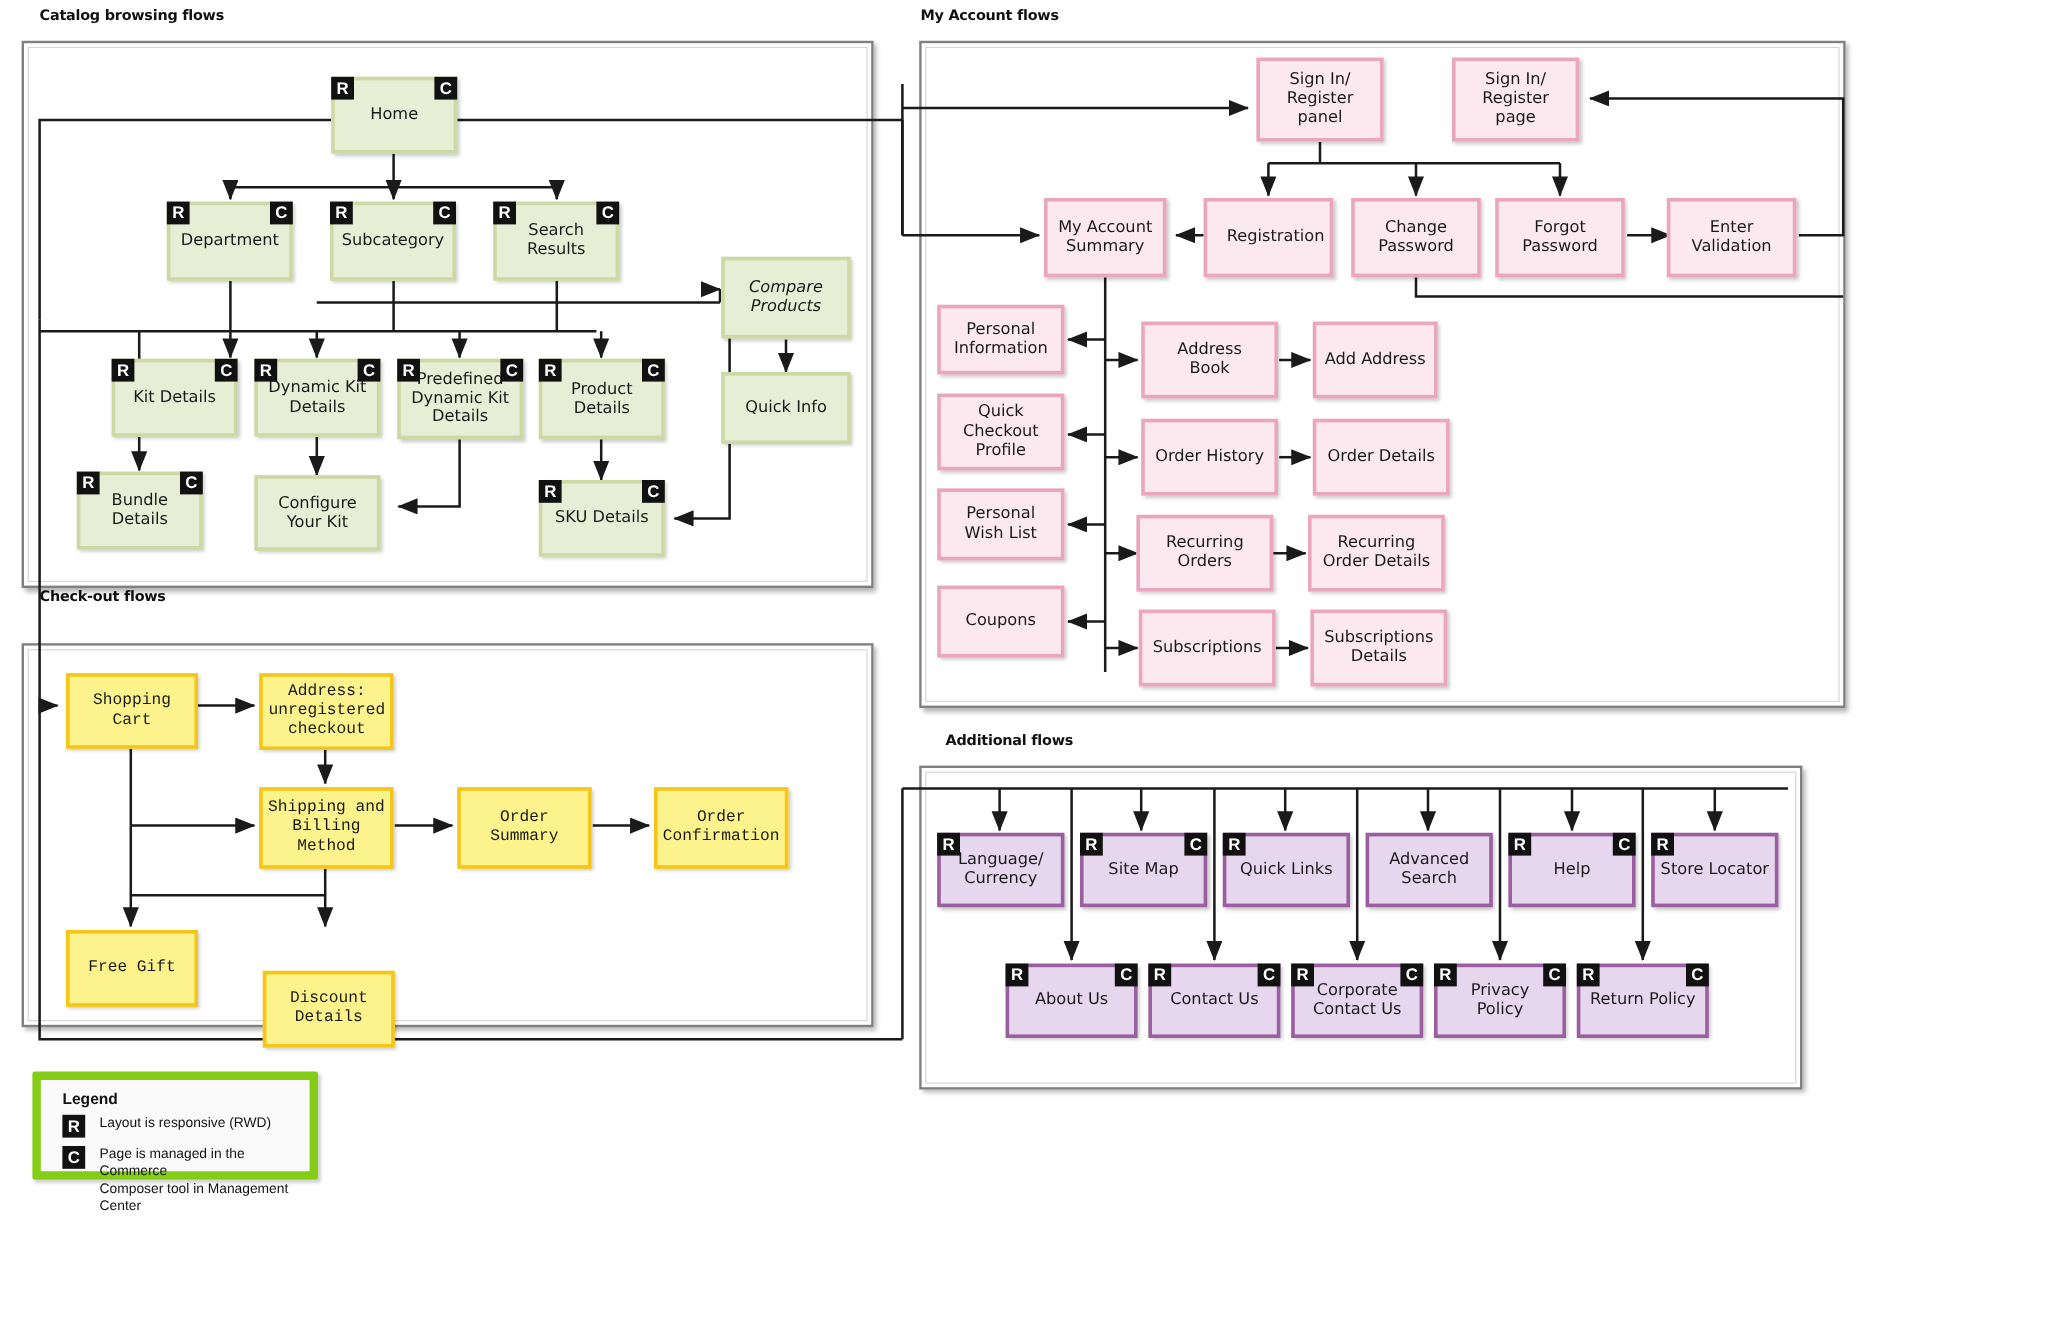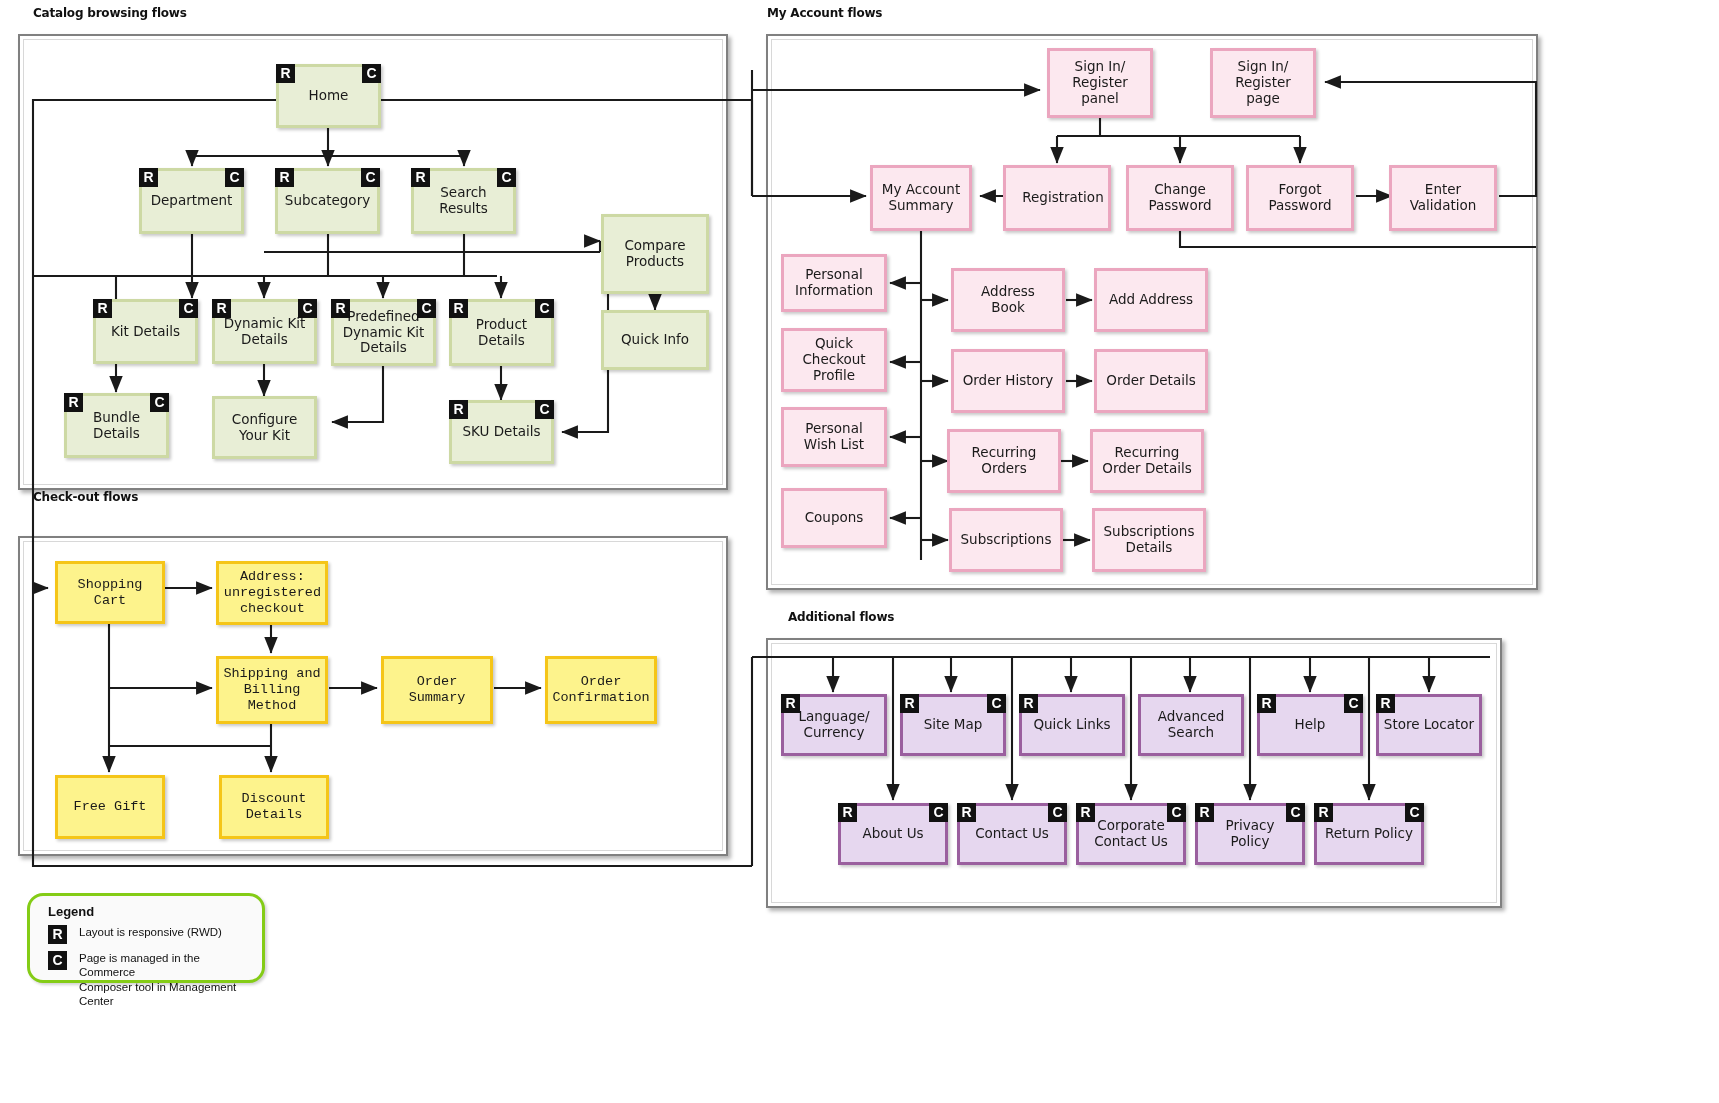--- a/index.html
+++ b/index.html
@@ -41,21 +41,21 @@
 
   .badge{
     position:absolute;width:19px;height:19px;background:#111;color:#fff;
     font-size:14px;font-weight:bold;line-height:19px;text-align:center;
     font-family:"Liberation Sans", sans-serif;z-index:5;
   }
   .badge.r{left:-3px;top:-3px;}
   .badge.c{right:-3px;top:-3px;}
 
   .legend{
-    position:absolute;background:#fafafa;border:3px solid #84cc16;border-radius:16px;
+    position:absolute;background:#fafafa;border:7px solid #84cc16;border-radius:2px;
     box-shadow:2px 2px 3px rgba(0,0,0,0.18);box-sizing:border-box;
   }
   .legend-title{
     position:absolute;left:18px;top:8px;font-weight:bold;font-size:13px;color:#111;
     font-family:"Liberation Sans", sans-serif;
   }
   .legend-row{position:absolute;display:flex;align-items:flex-start;}
   .legend-badge{
     width:19px;height:19px;background:#111;color:#fff;font-size:14px;font-weight:bold;
     line-height:19px;text-align:center;font-family:"Liberation Sans", sans-serif;flex:none;
@@ -211,21 +211,21 @@
     <div class="badge c">C</div>
     <span class="lbl">Subcategory</span>
   </div>
 
   <div class="node green" style="left:411px;top:168px;width:105px;height:66px;">
     <div class="badge r">R</div>
     <div class="badge c">C</div>
     <span class="lbl">Search<br>Results</span>
   </div>
 
-  <div class="node green" style="left:601px;top:214px;width:108px;height:80px;">
+  <div class="node green" style="left:601px;top:214px;width:108px;height:68px;font-style:italic;">
     <span class="lbl">Compare<br>Products</span>
   </div>
 
   <div class="node green" style="left:601px;top:310px;width:108px;height:60px;">
     <span class="lbl">Quick Info</span>
   </div>
 
   <div class="node green" style="left:93px;top:299px;width:105px;height:65px;">
     <div class="badge r">R</div>
     <div class="badge c">C</div>
@@ -277,21 +277,21 @@
   </div>
   <div class="node yellow" style="left:381px;top:656px;width:112px;height:68px;">
     <span class="lbl">Order<br>Summary</span>
   </div>
   <div class="node yellow" style="left:545px;top:656px;width:112px;height:68px;">
     <span class="lbl">Order<br>Confirmation</span>
   </div>
   <div class="node yellow" style="left:55px;top:775px;width:110px;height:64px;">
     <span class="lbl">Free Gift</span>
   </div>
-  <div class="node yellow" style="left:219px;top:775px;width:110px;height:64px;">
+  <div class="node yellow" style="left:219px;top:809px;width:110px;height:64px;">
     <span class="lbl">Discount<br>Details</span>
   </div>
 
   <div class="node pink" style="left:1047px;top:48px;width:106px;height:70px;">
     <span class="lbl">Sign In/<br>Register<br>panel</span>
   </div>
   <div class="node pink" style="left:1210px;top:48px;width:106px;height:70px;">
     <span class="lbl">Sign In/<br>Register<br>page</span>
   </div>
   <div class="node pink" style="left:870px;top:165px;width:102px;height:66px;">
@@ -319,21 +319,21 @@
   <div class="node pink" style="left:781px;top:407px;width:106px;height:60px;">
     <span class="lbl">Personal<br>Wish List</span>
   </div>
   <div class="node pink" style="left:781px;top:488px;width:106px;height:60px;">
     <span class="lbl">Coupons</span>
   </div>
 
   <div class="node pink" style="left:951px;top:268px;width:114px;height:64px;">
     <span class="lbl">Address<br>Book</span>
   </div>
-  <div class="node pink" style="left:1094px;top:268px;width:114px;height:64px;">
+  <div class="node pink" style="left:1094px;top:268px;width:104px;height:64px;">
     <span class="lbl">Add Address</span>
   </div>
   <div class="node pink" style="left:951px;top:349px;width:114px;height:64px;">
     <span class="lbl">Order History</span>
   </div>
   <div class="node pink" style="left:1094px;top:349px;width:114px;height:64px;">
     <span class="lbl">Order Details</span>
   </div>
   <div class="node pink" style="left:947px;top:429px;width:114px;height:64px;">
     <span class="lbl">Recurring<br>Orders</span>

